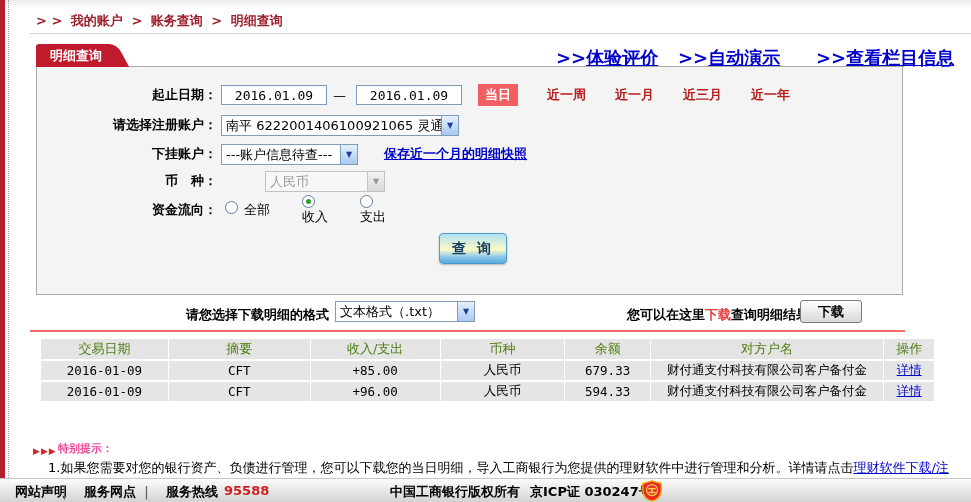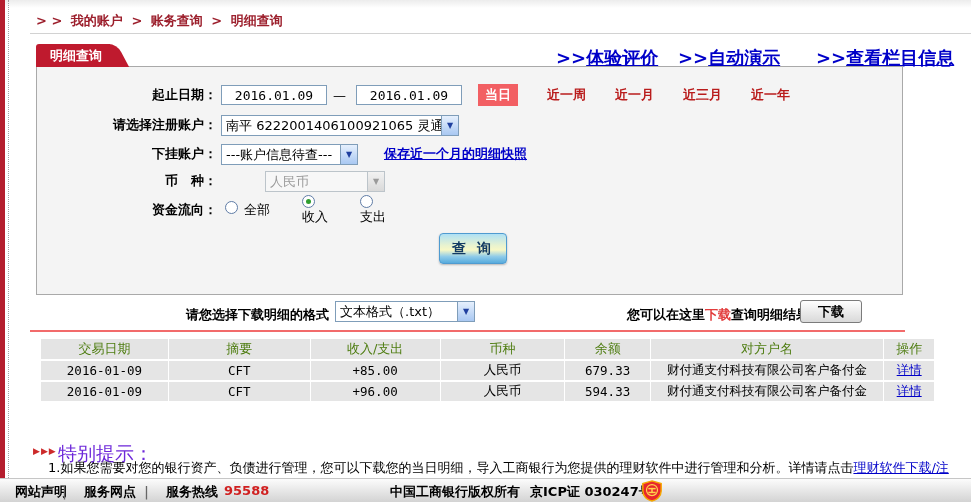--- a/index.html
+++ b/index.html
@@ -100,22 +100,22 @@
                padding:1px 2px; color:#4d7c0f; text-align:center; }
   .rtable td { background:#e5e5e5; font-size:12.5px; height:17px; padding:1px 2px;
                text-align:center; color:#000; }
   .mono { font-family:"DejaVu Sans Mono",monospace; }
   .amt { color:#cc0000; }
   .detail-link { color:#0000c8; text-decoration:underline; cursor:pointer; }
 
   
   .notice-arrows { position:absolute; left:33px; top:446px; font-size:9px; color:#cc2a2a;
                    letter-spacing:1px; }
-  .notice-title { position:absolute; left:58px; top:441px; font-size:19px; font-weight:normal;
-                  color:#6d28d9; }
+  .notice-title { position:absolute; left:58px; top:441px; font-size:11px; font-weight:bold;
+                  color:#ec4899; }
   .notice-body { position:absolute; left:48px; top:459px; width:923px; font-size:13px;
                  white-space:nowrap; overflow:hidden; color:#000; }
   .notice-body .nlink { color:#0000c8; text-decoration:underline; cursor:pointer; }
 
   
   .footer { position:absolute; left:0; top:478px; width:971px; height:24px;
             background:linear-gradient(#fcfcfc,#d3d3d3); border-top:1px solid #c6c6c6;
             font-size:13px; font-weight:bold; }
   .footer .fitem { position:absolute; top:4px; white-space:nowrap; }
   .f-link1 { left:15px; cursor:pointer; }

